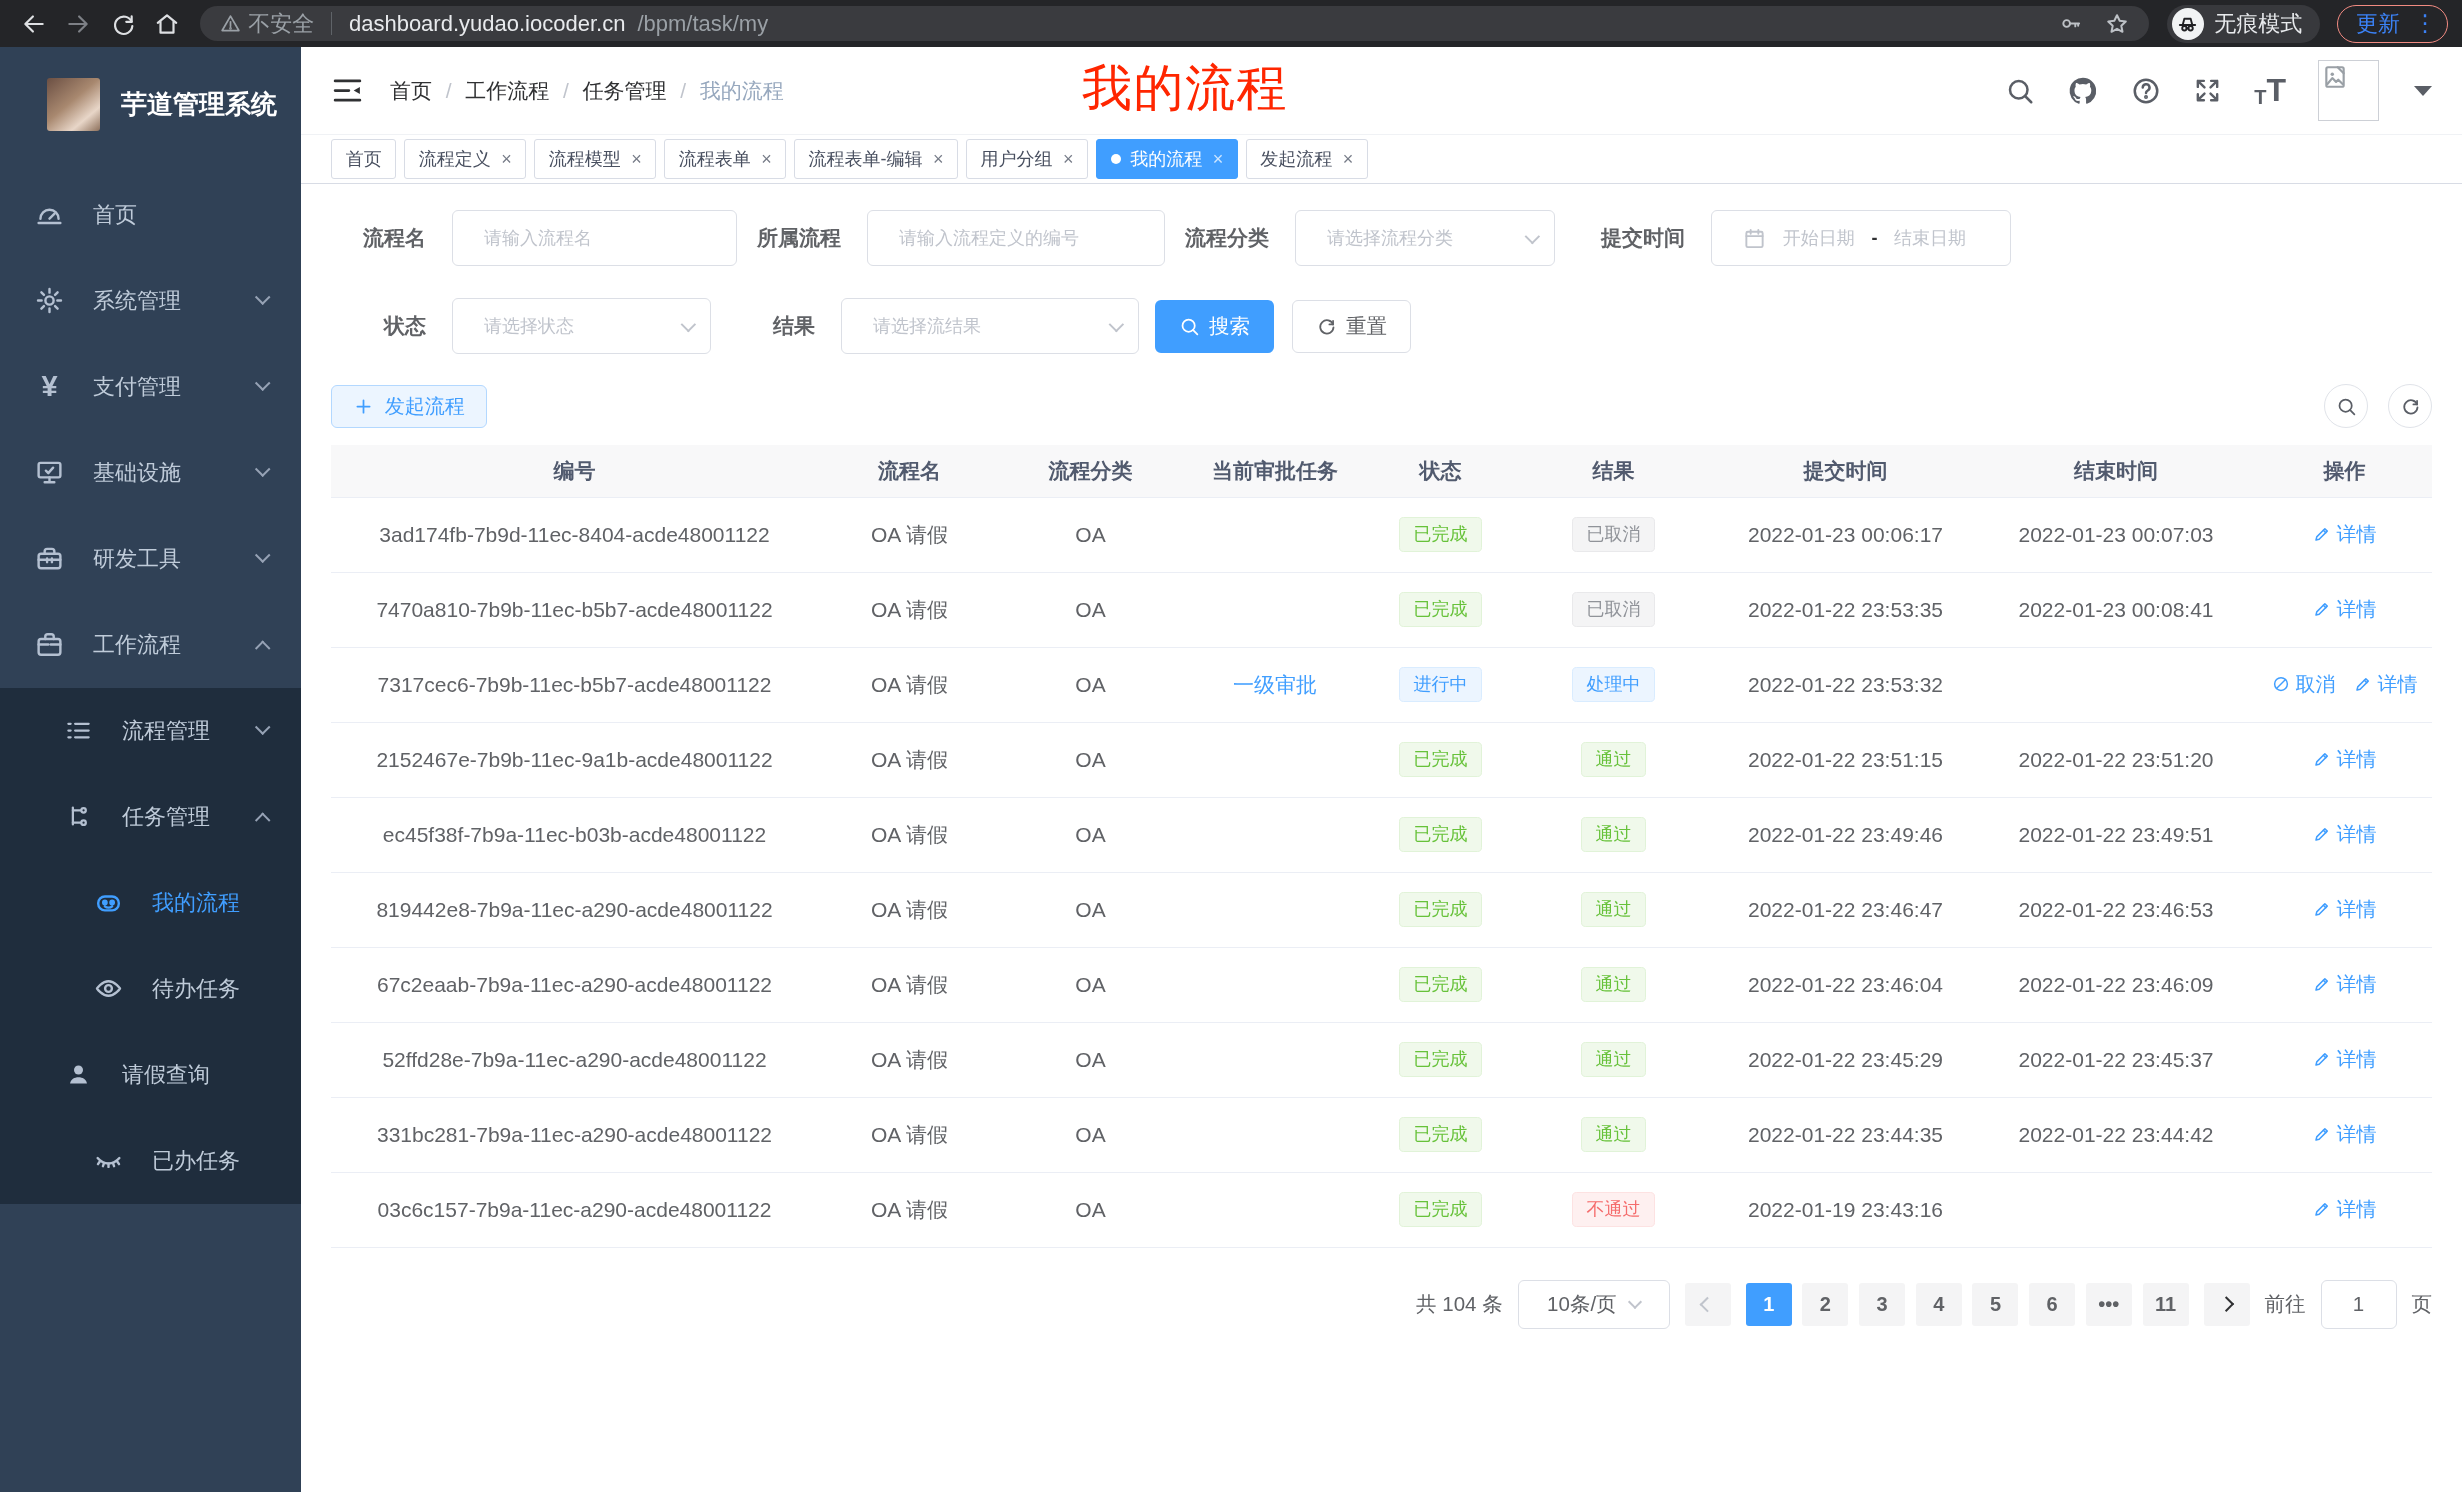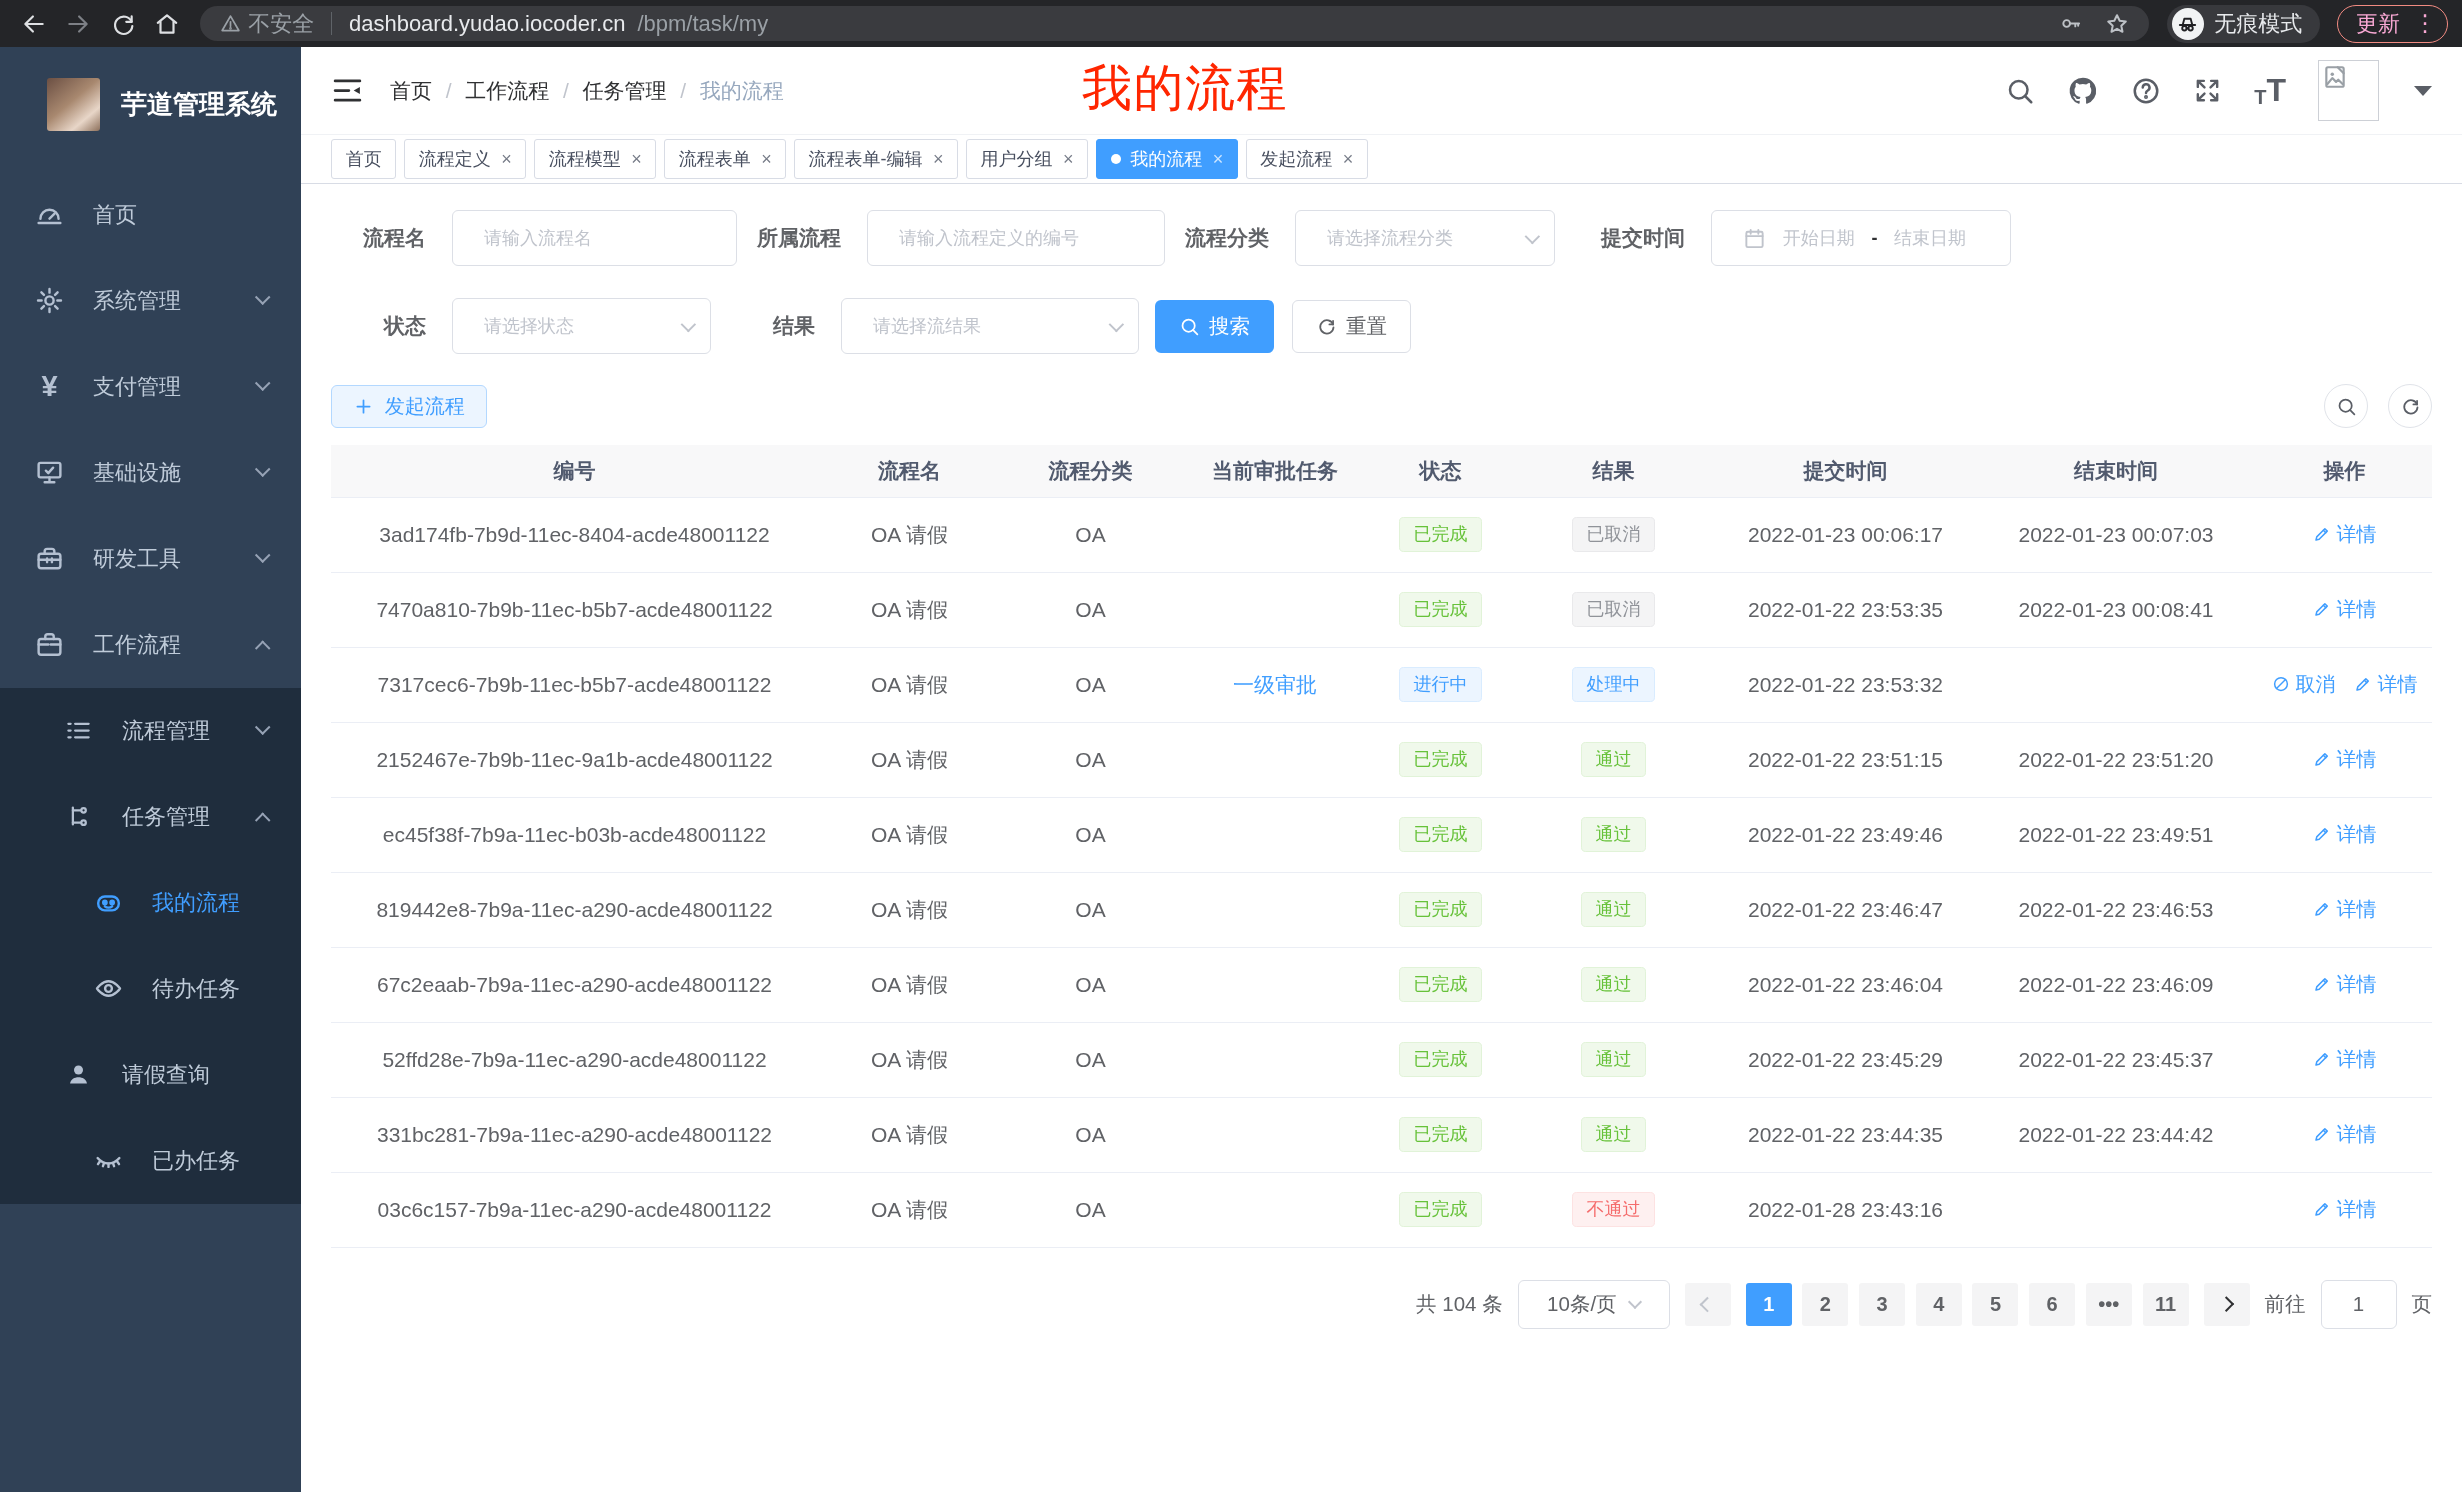--- a/index.html
+++ b/index.html
@@ -12,21 +12,21 @@
   .nav-ico { width:40px; height:40px; border-radius:50%; display:flex; align-items:center; justify-content:center; color:#dee0e3; flex-shrink:0; }
   .nav-ico.dim { color:#7d8086; }
   .omnibox { flex:1; height:35px; margin:0 7.6px; border-radius:18px; background:#3a3b3f; display:flex; align-items:center; padding:0 20px; gap:12px; color:#dfe1e5; font-size:22px; }
   .omnibox .warn { color:#9aa0a6; display:flex; align-items:center; gap:7.6px; }
   .omnibox .sep { width:1.5px; height:23px; background:#5f6368; margin:0 4.6px; }
   .omnibox .host { color:#e8eaed; }
   .omnibox .path { color:#9aa0a6; }
   .omnibox .right { margin-left:auto; display:flex; align-items:center; gap:23px; color:#bdc1c6; }
   .incog-chip { margin-left:6px; background:#38393d; border-radius:20px; height:38px; display:flex; align-items:center; gap:10.7px; padding:0 18px 0 4.6px; color:#e8eaed; font-size:22px; flex-shrink:0; }
   .incog-ic { width:32px; height:32px; border-radius:50%; background:#f1f3f4; color:#202124; display:flex; align-items:center; justify-content:center; }
-  .update-pill { margin-left:12px; border:1.5px solid #f28b82; border-radius:20.5px; height:38px; display:flex; align-items:center; gap:13.7px; padding:0 10.7px 0 18px; color:#f9a8d4; font-size:22px; flex-shrink:0; }
+  .update-pill { margin-left:12px; border:1.5px solid #f28b82; border-radius:20.5px; height:38px; display:flex; align-items:center; gap:13.7px; padding:0 10.7px 0 18px; color:#3b82f6; font-size:22px; flex-shrink:0; }
   .update-pill .dots { font-size:23px; letter-spacing:0; }
 
   
   .app { display:flex; height:1446px; }
   .sidebar { width:301px; background:#304156; flex-shrink:0; color:#bfcbd9; }
   .logo-row { height:114px; display:flex; align-items:center; gap:21px; padding-left:47px; }
   .logo-img { width:53px; height:53px; background:linear-gradient(140deg,#6b4f43 0%,#a8886f 45%,#e8d6c8 75%,#8c6f5a 100%); border-radius:3px; }
   .logo-title { color:#fff; font-size:26px; font-weight:700; }
   .menu { padding-top:10.7px; }
   .menu-item { height:86px; display:flex; align-items:center; font-size:22px; cursor:pointer; padding-right:33px; }
@@ -681,21 +681,21 @@
                     </span>详情</span>
                 </span></div>
             </div>
             <div class="tr">
               <div class="td c0">03c6c157-7b9a-11ec-a290-acde48001122</div>
               <div class="td c1">OA 请假</div>
               <div class="td c2">OA</div>
               <div class="td c3"></div>
               <div class="td c4"><span class="tag tag-success">已完成</span></div>
               <div class="td c5"><span class="tag tag-danger">不通过</span></div>
-              <div class="td c6">2022-01-28 23:43:16</div>
+              <div class="td c6">2022-01-19 23:43:16</div>
               <div class="td c7"></div>
               <div class="td c8"><span class="ops">
                   <span class="link"><span>
                       <svg width="18" height="18" viewBox="0 0 24 24" fill="none" stroke="currentColor" stroke-width="2" stroke-linecap="round" stroke-linejoin="round">
                         <path d="M4 20l1-4.2L15.8 5l3.2 3.2L8.2 19z"></path>
                         <path d="M13.8 7l3.2 3.2"></path>
                       </svg>
                     </span>详情</span>
                 </span></div>
             </div>

